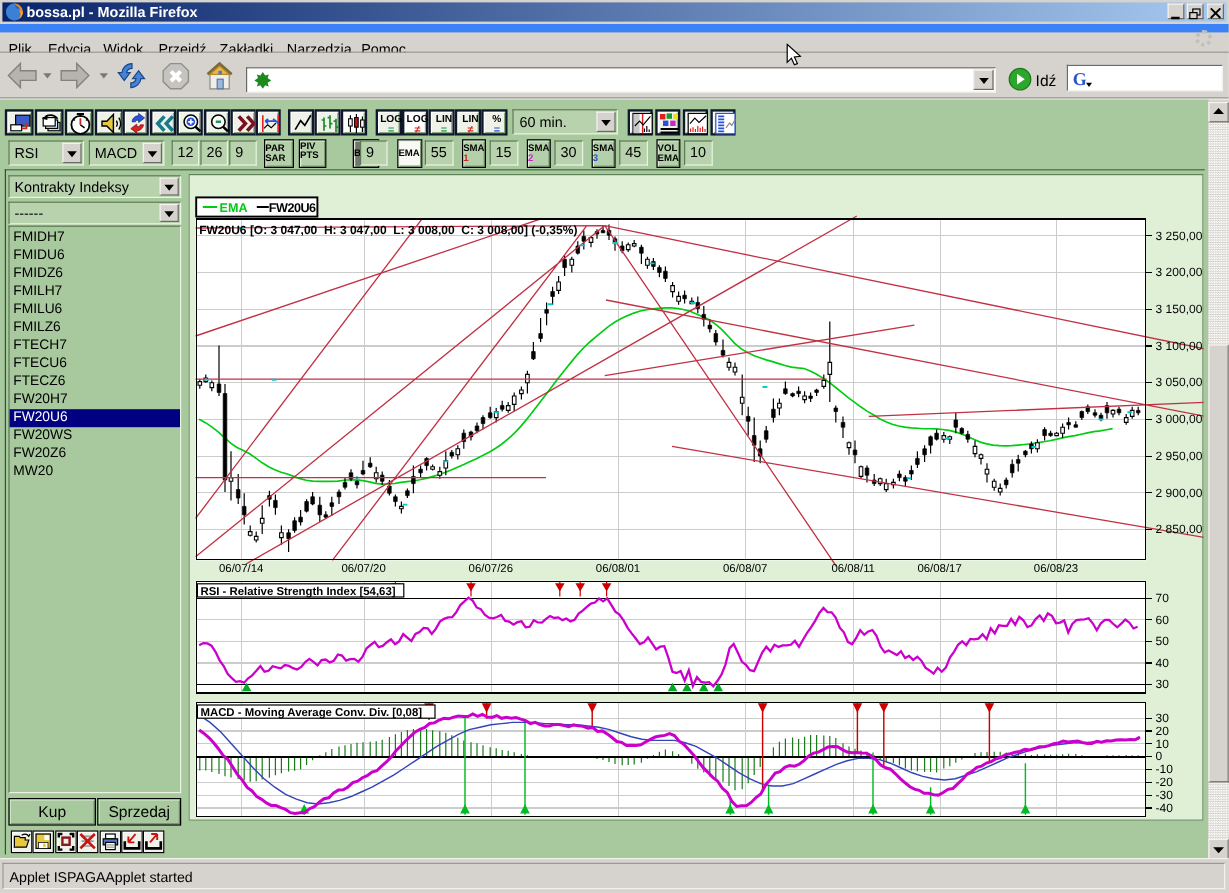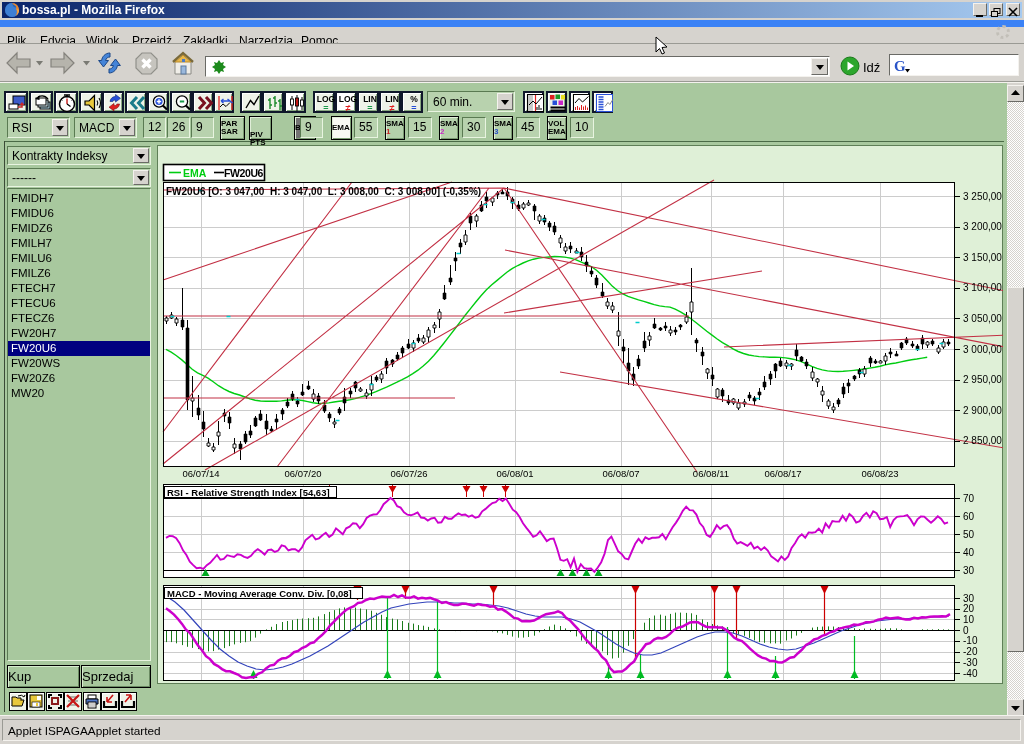--- a/index.html
+++ b/index.html
@@ -19,21 +19,21 @@
 #applet{left:0;top:83px;width:1007px;height:632px;background:#a8c89e}
 .tbtn{position:absolute;height:22px;background:#eef2e8;border:2px solid #0f172a;box-shadow:inset 1px 1px 0 #fff,inset -1px -1px 0 #88a880}
 .tbtn2{position:absolute;top:116px;height:24px;background:#b4d0aa;border:1px solid #000;box-shadow:inset 1px 1px 0 #e0eed8,inset -1px -1px 0 #7a9a72;font-size:8px;font-weight:bold;text-align:left;color:#000}
 .fld{position:absolute;top:117px;height:21px;background:#b8d2ae;border:1px solid;border-color:#5a7a52 #e8f4e0 #e8f4e0 #5a7a52;font-size:12px;color:#000;padding:2px 0 0 4px}
 .combo{position:absolute;background:#b8d2ae;border:1px solid;border-color:#5a7a52 #e8f4e0 #e8f4e0 #5a7a52;font-size:12px;color:#000}
 .cbtn{position:absolute;right:1px;top:1px;width:16px;background:#d6d3ce;border:1px solid;border-color:#f4f2ee #6a6a66 #6a6a66 #f4f2ee}
 .arrowdn{position:absolute;left:50%;top:50%;margin:-2px 0 0 -4px;width:0;height:0;border:4px solid transparent;border-top:5px solid #000;border-bottom:none}
 #list{left:7px;top:188px;width:144px;height:473px;background:#a8c89e;border:1px solid;border-color:#5a7a52 #e8f4e0 #e8f4e0 #5a7a52;font-size:11.5px;color:#000}
 .li{height:15px;line-height:15px;padding-left:3px;white-space:nowrap}
 .lisel{background:#000080;color:#fff}
-.bigbtn{position:absolute;top:665px;height:23px;background:#a8c89e;border:1px solid #000;box-shadow:inset 1px 1px 0 #d8ecd0,inset -1px -1px 0 #6a8a62;font-size:13px;color:#000;line-height:21px}
+.bigbtn{position:absolute;top:665px;height:23px;background:#a8c89e;border:1px solid #000;box-shadow:inset 1px 1px 0 #d8ecd0,inset -1px -1px 0 #6a8a62;font-size:13px;color:#000;text-align:center;line-height:21px}
 .ibtn{position:absolute;top:692px;width:18px;height:19px;background:#eef2e8;border:1px solid #000;box-shadow:inset 1px 1px 0 #fff}
 #sbar{left:1007px;top:85px;width:17px;height:631px;background-image:repeating-conic-gradient(#ffffff 0% 25%,#d6d3ce 0% 50%);background-size:2px 2px}
 .sbtn{position:absolute;left:0;width:17px;height:17px;background:#d6d3ce;border:1px solid;border-color:#f4f2ee #6a6a66 #6a6a66 #f4f2ee}
 #sthumb{position:absolute;left:0;top:202px;width:17px;height:365px;background:#d6d3ce;border:1px solid;border-color:#f4f2ee #6a6a66 #6a6a66 #f4f2ee}
 #statusbar{left:0;top:715px;width:1024px;height:29px;background:#d6d3ce;border-top:1px solid #f4f2ee}
 #statuspanel{left:2px;top:3px;width:1019px;height:22px;border:1px solid;border-color:#9a9a94 #f4f2ee #f4f2ee #9a9a94;font-size:11.8px;color:#000;padding:4px 0 0 5px}
 </style></head>
 <body>
 <div id="titlebar" class="abs"></div>
 <div class="abs" style="left:4px;top:2px;width:16px;height:16px">
@@ -284,21 +284,21 @@
     </span>
   </div>
 <div class="fld" style="left:143px;width:23px">12</div>
 <div class="fld" style="left:167px;width:23px">26</div>
 <div class="fld" style="left:191px;width:23px">9</div>
 <div class="tbtn2" style="left:220px;width:25px;background:#b4d0aa">
     <div style="line-height:8px;margin-top:3px">PAR</div>
     <div style="line-height:8px;color:#000">SAR</div>
   </div>
 <div class="tbtn2" style="left:249px;width:23px;background:#b4d0aa">
-    <div style="line-height:8px;margin-top:14px">PIV</div>
+    <div style="line-height:8px;margin-top:1px">PIV</div>
     <div style="line-height:8px;color:#000">PTS</div>
   </div>
 <div class="tbtn2" style="left:294px;width:22px;background:#737373">
     <div style="line-height:22px">BOL</div>
   </div>
 <div class="fld" style="left:300px;width:23px">9</div>
 <div class="tbtn2" style="left:331px;width:21px;background:#f8f8f4">
     <div style="line-height:22px">EMA</div>
   </div>
 <div class="fld" style="left:354px;width:24px">55</div>

